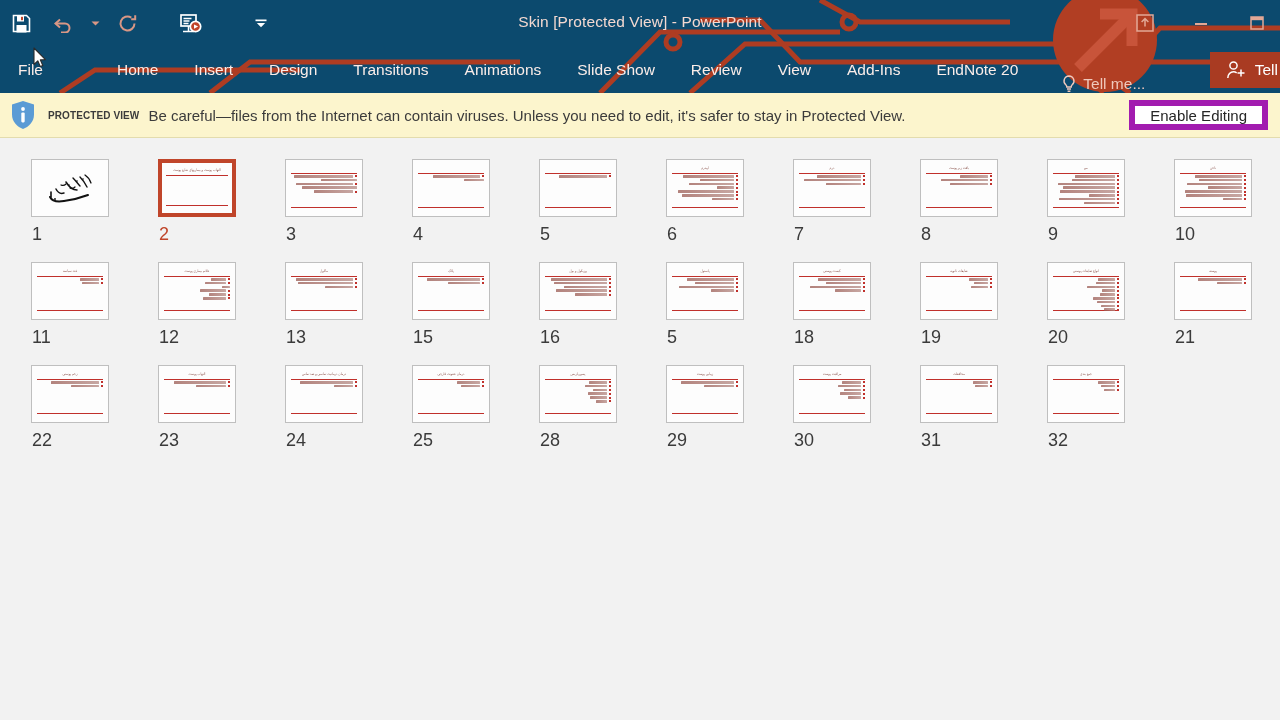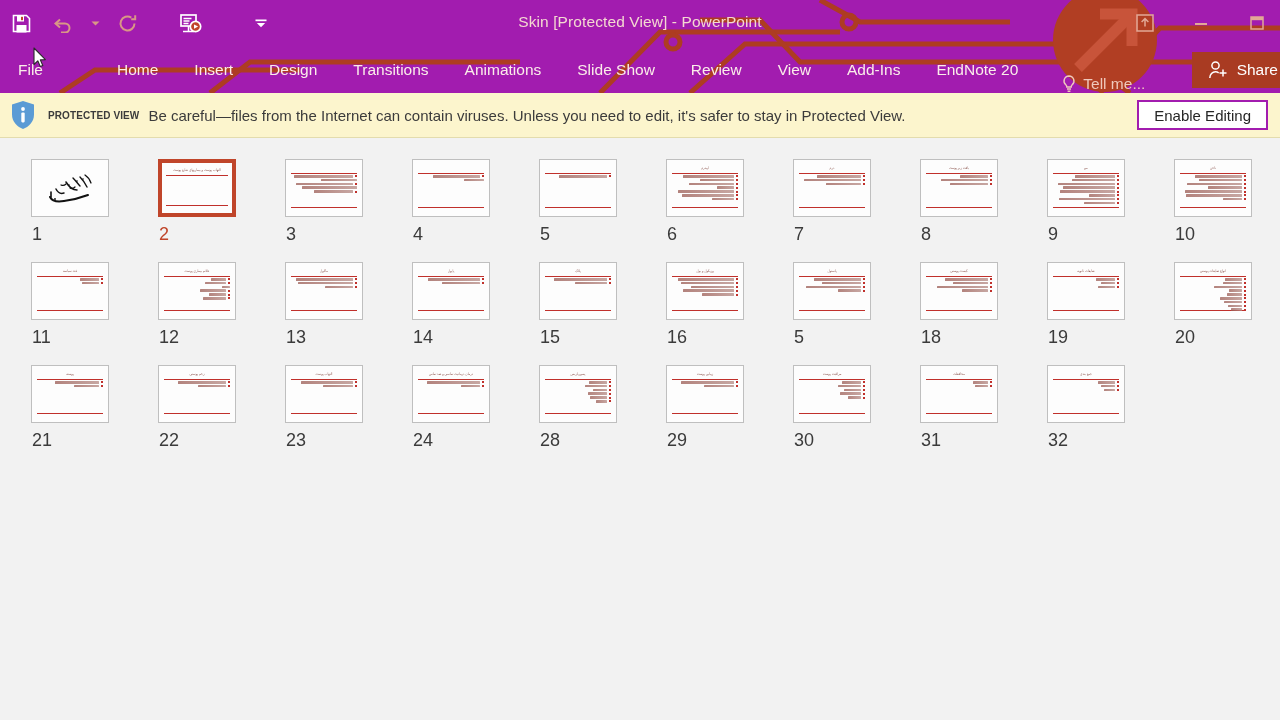--- a/index.html
+++ b/index.html
@@ -12,21 +12,21 @@
 
   
   .app {
     width: 1280px; height: 720px;
     position: relative;
     display: flex; flex-direction: column;
   }
   .ribbon-bar {
     position: relative;
     height: 93px;
-    background: #a21caf;
+    background: #0c4a6e;
     flex: 0 0 93px;
     overflow: hidden;
   }
   .ribbon-deco {
     position: absolute; inset: 0;
     pointer-events: none;
     opacity: 1;
   }
   .qat {
     position: absolute; left: 0; top: 0;
@@ -121,21 +121,21 @@
              display:flex; align-items:center; justify-content:center; }
   .pv-strong {
     font-size: 10px; font-weight: bold; color: #3B3B3B;
     letter-spacing: .1px; white-space: nowrap;
   }
   .pv-msg {
     font-size: 15px; color: #3B3B3B; margin-left: 9px; white-space: nowrap;
   }
   .pv-enable {
     margin-left: auto;
-    border: 2px solid #a21caf;
+    border: 6px solid #a21caf;
     background: #FFFFFF;
     color: #262626;
     font-size: 15px;
     height: 30px;
     padding: 0 15px;
     display: flex; align-items: center;
     font-family: "Liberation Sans", sans-serif;
   }
 
   
@@ -361,21 +361,21 @@
         </svg>
         <span>Tell me...</span>
       </div>
 
       <div class="share-btn">
         <svg width="20" height="20" viewBox="0 0 20 20" aria-hidden="true">
           <circle cx="7.5" cy="5.5" r="3.6" fill="none" stroke="#fff" stroke-width="1.5"></circle>
           <path d="M1.8 18 c0-3.6 2.6-6.2 5.7-6.2 c1.2 0 2.3.4 3.2 1" fill="none" stroke="#fff" stroke-width="1.5"></path>
           <path d="M15 9.5 v7 M11.5 13 h7" stroke="#fff" stroke-width="1.5"></path>
         </svg>
-        <span>Share</span>
+        <span>Tell</span>
       </div>
     </div>
 
     <svg class="cursor-arrow" width="14" height="21" viewBox="0 0 14 21" aria-hidden="true">
       <path d="M1 1 L1 17.5 L4.8 13.8 L7.3 19.6 L9.8 18.5 L7.3 12.9 L12.4 12.6 Z" fill="#fff" stroke="#2b2b2b" stroke-width="1.1" stroke-linejoin="round"></path>
     </svg>
   </div>
 
   <div class="pv-bar">
     <span class="pv-icon">
@@ -758,317 +758,317 @@
                 </div>
               </div>
             </div>
           </div>
           <div class="slide-num">13</div>
         </div>
         <div class="cell">
           <div class="thumb-wrap">
             <div class="thumb">
               <div class="s-title">
-                <div class="s-title-text" dir="rtl">پاپول</div>
+                <div class="s-title-text" dir="rtl">پلاک</div>
+              </div>
+              <div class="s-rule-top"></div>
+              <div class="s-rule-bottom"></div>
+              <div class="s-body">
+                <div class="s-line">
+                  <span class="s-bullet"></span>
+                  <span class="s-text" style="width: 82%;"></span>
+                </div>
+                <div class="s-line">
+                  <span class="s-bullet"></span>
+                  <span class="s-text" style="width: 50%;"></span>
+                </div>
+              </div>
+            </div>
+          </div>
+          <div class="slide-num">15</div>
+        </div>
+        <div class="cell">
+          <div class="thumb-wrap">
+            <div class="thumb">
+              <div class="s-title">
+                <div class="s-title-text" dir="rtl">وزیکول و بول</div>
+              </div>
+              <div class="s-rule-top"></div>
+              <div class="s-rule-bottom"></div>
+              <div class="s-body">
+                <div class="s-line">
+                  <span class="s-bullet"></span>
+                  <span class="s-text" style="width: 86%;"></span>
+                </div>
+                <div class="s-line">
+                  <span class="s-bullet"></span>
+                  <span class="s-text" style="width: 82%;"></span>
+                </div>
+                <div class="s-line">
+                  <span class="s-bullet"></span>
+                  <span class="s-text" style="width: 66%;"></span>
+                </div>
+                <div class="s-line">
+                  <span class="s-bullet"></span>
+                  <span class="s-text" style="width: 78%;"></span>
+                </div>
+                <div class="s-line">
+                  <span class="s-bullet"></span>
+                  <span class="s-text" style="width: 50%;"></span>
+                </div>
+              </div>
+            </div>
+          </div>
+          <div class="slide-num">16</div>
+        </div>
+        <div class="cell">
+          <div class="thumb-wrap">
+            <div class="thumb">
+              <div class="s-title">
+                <div class="s-title-text" dir="rtl">پاستول</div>
+              </div>
+              <div class="s-rule-top"></div>
+              <div class="s-rule-bottom"></div>
+              <div class="s-body">
+                <div class="s-line">
+                  <span class="s-bullet"></span>
+                  <span class="s-text" style="width: 72%;"></span>
+                </div>
+                <div class="s-line">
+                  <span class="s-bullet"></span>
+                  <span class="s-text" style="width: 60%;"></span>
+                </div>
+                <div class="s-line">
+                  <span class="s-bullet"></span>
+                  <span class="s-text" style="width: 84%;"></span>
+                </div>
+                <div class="s-line">
+                  <span class="s-bullet"></span>
+                  <span class="s-text" style="width: 36%;"></span>
+                </div>
+              </div>
+            </div>
+          </div>
+          <div class="slide-num">5</div>
+        </div>
+        <div class="cell">
+          <div class="thumb-wrap">
+            <div class="thumb">
+              <div class="s-title">
+                <div class="s-title-text" dir="rtl">کیست پوستی</div>
+              </div>
+              <div class="s-rule-top"></div>
+              <div class="s-rule-bottom"></div>
+              <div class="s-body">
+                <div class="s-line">
+                  <span class="s-bullet"></span>
+                  <span class="s-text" style="width: 66%;"></span>
+                </div>
+                <div class="s-line">
+                  <span class="s-bullet"></span>
+                  <span class="s-text" style="width: 54%;"></span>
+                </div>
+                <div class="s-line">
+                  <span class="s-bullet"></span>
+                  <span class="s-text" style="width: 78%;"></span>
+                </div>
+                <div class="s-line">
+                  <span class="s-bullet"></span>
+                  <span class="s-text" style="width: 40%;"></span>
+                </div>
+              </div>
+            </div>
+          </div>
+          <div class="slide-num">18</div>
+        </div>
+        <div class="cell">
+          <div class="thumb-wrap">
+            <div class="thumb">
+              <div class="s-title">
+                <div class="s-title-text" dir="rtl">ضایعات ثانویه</div>
+              </div>
+              <div class="s-rule-top"></div>
+              <div class="s-rule-bottom"></div>
+              <div class="s-body">
+                <div class="s-line">
+                  <span class="s-bullet"></span>
+                  <span class="s-text" style="width: 30%;"></span>
+                </div>
+                <div class="s-line">
+                  <span class="s-bullet"></span>
+                  <span class="s-text" style="width: 22%;"></span>
+                </div>
+                <div class="s-line">
+                  <span class="s-bullet"></span>
+                  <span class="s-text" style="width: 26%;"></span>
+                </div>
+              </div>
+            </div>
+          </div>
+          <div class="slide-num">19</div>
+        </div>
+        <div class="cell">
+          <div class="thumb-wrap">
+            <div class="thumb">
+              <div class="s-title">
+                <div class="s-title-text" dir="rtl">انواع ضایعات پوستی</div>
+              </div>
+              <div class="s-rule-top"></div>
+              <div class="s-rule-bottom"></div>
+              <div class="s-body">
+                <div class="s-line">
+                  <span class="s-bullet"></span>
+                  <span class="s-text" style="width: 26%;"></span>
+                </div>
+                <div class="s-line">
+                  <span class="s-bullet"></span>
+                  <span class="s-text" style="width: 30%;"></span>
+                </div>
+                <div class="s-line">
+                  <span class="s-bullet"></span>
+                  <span class="s-text" style="width: 44%;"></span>
+                </div>
+                <div class="s-line">
+                  <span class="s-bullet"></span>
+                  <span class="s-text" style="width: 20%;"></span>
+                </div>
+                <div class="s-line">
+                  <span class="s-bullet"></span>
+                  <span class="s-text" style="width: 24%;"></span>
+                </div>
+                <div class="s-line">
+                  <span class="s-bullet"></span>
+                  <span class="s-text" style="width: 34%;"></span>
+                </div>
+                <div class="s-line">
+                  <span class="s-bullet"></span>
+                  <span class="s-text" style="width: 28%;"></span>
+                </div>
+                <div class="s-line">
+                  <span class="s-bullet"></span>
+                  <span class="s-text" style="width: 22%;"></span>
+                </div>
+                <div class="s-line">
+                  <span class="s-bullet"></span>
+                  <span class="s-text" style="width: 18%;"></span>
+                </div>
+              </div>
+            </div>
+          </div>
+          <div class="slide-num">20</div>
+        </div>
+        <div class="cell">
+          <div class="thumb-wrap">
+            <div class="thumb">
+              <div class="s-title">
+                <div class="s-title-text" dir="rtl">پوسته</div>
+              </div>
+              <div class="s-rule-top"></div>
+              <div class="s-rule-bottom"></div>
+              <div class="s-body">
+                <div class="s-line">
+                  <span class="s-bullet"></span>
+                  <span class="s-text" style="width: 68%;"></span>
+                </div>
+                <div class="s-line">
+                  <span class="s-bullet"></span>
+                  <span class="s-text" style="width: 38%;"></span>
+                </div>
+              </div>
+            </div>
+          </div>
+          <div class="slide-num">21</div>
+        </div>
+        <div class="cell">
+          <div class="thumb-wrap">
+            <div class="thumb">
+              <div class="s-title">
+                <div class="s-title-text" dir="rtl">زخم پوستی</div>
+              </div>
+              <div class="s-rule-top"></div>
+              <div class="s-rule-bottom"></div>
+              <div class="s-body">
+                <div class="s-line">
+                  <span class="s-bullet"></span>
+                  <span class="s-text" style="width: 74%;"></span>
+                </div>
+                <div class="s-line">
+                  <span class="s-bullet"></span>
+                  <span class="s-text" style="width: 44%;"></span>
+                </div>
+              </div>
+            </div>
+          </div>
+          <div class="slide-num">22</div>
+        </div>
+        <div class="cell">
+          <div class="thumb-wrap">
+            <div class="thumb">
+              <div class="s-title">
+                <div class="s-title-text" dir="rtl">التهاب پوست</div>
               </div>
               <div class="s-rule-top"></div>
               <div class="s-rule-bottom"></div>
               <div class="s-body">
                 <div class="s-line">
                   <span class="s-bullet"></span>
                   <span class="s-text" style="width: 80%;"></span>
                 </div>
                 <div class="s-line">
                   <span class="s-bullet"></span>
-                  <span class="s-text" style="width: 58%;"></span>
-                </div>
-              </div>
-            </div>
-          </div>
-          <div class="slide-num">14</div>
-        </div>
-        <div class="cell">
-          <div class="thumb-wrap">
-            <div class="thumb">
-              <div class="s-title">
-                <div class="s-title-text" dir="rtl">پلاک</div>
+                  <span class="s-text" style="width: 46%;"></span>
+                </div>
+              </div>
+            </div>
+          </div>
+          <div class="slide-num">23</div>
+        </div>
+        <div class="cell">
+          <div class="thumb-wrap">
+            <div class="thumb">
+              <div class="s-title">
+                <div class="s-title-text" dir="rtl">درمان درماتیت تماسی و ضد تماس</div>
               </div>
               <div class="s-rule-top"></div>
               <div class="s-rule-bottom"></div>
               <div class="s-body">
                 <div class="s-line">
                   <span class="s-bullet"></span>
                   <span class="s-text" style="width: 82%;"></span>
                 </div>
                 <div class="s-line">
                   <span class="s-bullet"></span>
-                  <span class="s-text" style="width: 50%;"></span>
-                </div>
-              </div>
-            </div>
-          </div>
-          <div class="slide-num">15</div>
-        </div>
-        <div class="cell">
-          <div class="thumb-wrap">
-            <div class="thumb">
-              <div class="s-title">
-                <div class="s-title-text" dir="rtl">وزیکول و بول</div>
-              </div>
-              <div class="s-rule-top"></div>
-              <div class="s-rule-bottom"></div>
-              <div class="s-body">
-                <div class="s-line">
-                  <span class="s-bullet"></span>
-                  <span class="s-text" style="width: 86%;"></span>
-                </div>
-                <div class="s-line">
-                  <span class="s-bullet"></span>
-                  <span class="s-text" style="width: 82%;"></span>
-                </div>
-                <div class="s-line">
-                  <span class="s-bullet"></span>
-                  <span class="s-text" style="width: 66%;"></span>
-                </div>
-                <div class="s-line">
-                  <span class="s-bullet"></span>
-                  <span class="s-text" style="width: 78%;"></span>
-                </div>
-                <div class="s-line">
-                  <span class="s-bullet"></span>
-                  <span class="s-text" style="width: 50%;"></span>
-                </div>
-              </div>
-            </div>
-          </div>
-          <div class="slide-num">16</div>
-        </div>
-        <div class="cell">
-          <div class="thumb-wrap">
-            <div class="thumb">
-              <div class="s-title">
-                <div class="s-title-text" dir="rtl">پاستول</div>
-              </div>
-              <div class="s-rule-top"></div>
-              <div class="s-rule-bottom"></div>
-              <div class="s-body">
-                <div class="s-line">
-                  <span class="s-bullet"></span>
-                  <span class="s-text" style="width: 72%;"></span>
-                </div>
-                <div class="s-line">
-                  <span class="s-bullet"></span>
-                  <span class="s-text" style="width: 60%;"></span>
-                </div>
-                <div class="s-line">
-                  <span class="s-bullet"></span>
-                  <span class="s-text" style="width: 84%;"></span>
-                </div>
+                  <span class="s-text" style="width: 30%;"></span>
+                </div>
+              </div>
+            </div>
+          </div>
+          <div class="slide-num">24</div>
+        </div>
+        <div class="cell">
+          <div class="thumb-wrap">
+            <div class="thumb">
+              <div class="s-title">
+                <div class="s-title-text" dir="rtl">درمان عفونت قارچی</div>
+              </div>
+              <div class="s-rule-top"></div>
+              <div class="s-rule-bottom"></div>
+              <div class="s-body">
                 <div class="s-line">
                   <span class="s-bullet"></span>
                   <span class="s-text" style="width: 36%;"></span>
                 </div>
-              </div>
-            </div>
-          </div>
-          <div class="slide-num">5</div>
-        </div>
-        <div class="cell">
-          <div class="thumb-wrap">
-            <div class="thumb">
-              <div class="s-title">
-                <div class="s-title-text" dir="rtl">کیست پوستی</div>
-              </div>
-              <div class="s-rule-top"></div>
-              <div class="s-rule-bottom"></div>
-              <div class="s-body">
-                <div class="s-line">
-                  <span class="s-bullet"></span>
-                  <span class="s-text" style="width: 66%;"></span>
-                </div>
-                <div class="s-line">
-                  <span class="s-bullet"></span>
-                  <span class="s-text" style="width: 54%;"></span>
-                </div>
-                <div class="s-line">
-                  <span class="s-bullet"></span>
-                  <span class="s-text" style="width: 78%;"></span>
-                </div>
-                <div class="s-line">
-                  <span class="s-bullet"></span>
-                  <span class="s-text" style="width: 40%;"></span>
-                </div>
-              </div>
-            </div>
-          </div>
-          <div class="slide-num">18</div>
-        </div>
-        <div class="cell">
-          <div class="thumb-wrap">
-            <div class="thumb">
-              <div class="s-title">
-                <div class="s-title-text" dir="rtl">ضایعات ثانویه</div>
-              </div>
-              <div class="s-rule-top"></div>
-              <div class="s-rule-bottom"></div>
-              <div class="s-body">
                 <div class="s-line">
                   <span class="s-bullet"></span>
                   <span class="s-text" style="width: 30%;"></span>
                 </div>
-                <div class="s-line">
-                  <span class="s-bullet"></span>
-                  <span class="s-text" style="width: 22%;"></span>
-                </div>
-                <div class="s-line">
-                  <span class="s-bullet"></span>
-                  <span class="s-text" style="width: 26%;"></span>
-                </div>
-              </div>
-            </div>
-          </div>
-          <div class="slide-num">19</div>
-        </div>
-        <div class="cell">
-          <div class="thumb-wrap">
-            <div class="thumb">
-              <div class="s-title">
-                <div class="s-title-text" dir="rtl">انواع ضایعات پوستی</div>
-              </div>
-              <div class="s-rule-top"></div>
-              <div class="s-rule-bottom"></div>
-              <div class="s-body">
-                <div class="s-line">
-                  <span class="s-bullet"></span>
-                  <span class="s-text" style="width: 26%;"></span>
-                </div>
-                <div class="s-line">
-                  <span class="s-bullet"></span>
-                  <span class="s-text" style="width: 30%;"></span>
-                </div>
-                <div class="s-line">
-                  <span class="s-bullet"></span>
-                  <span class="s-text" style="width: 44%;"></span>
-                </div>
-                <div class="s-line">
-                  <span class="s-bullet"></span>
-                  <span class="s-text" style="width: 20%;"></span>
-                </div>
-                <div class="s-line">
-                  <span class="s-bullet"></span>
-                  <span class="s-text" style="width: 24%;"></span>
-                </div>
-                <div class="s-line">
-                  <span class="s-bullet"></span>
-                  <span class="s-text" style="width: 34%;"></span>
-                </div>
-                <div class="s-line">
-                  <span class="s-bullet"></span>
-                  <span class="s-text" style="width: 28%;"></span>
-                </div>
-                <div class="s-line">
-                  <span class="s-bullet"></span>
-                  <span class="s-text" style="width: 22%;"></span>
-                </div>
-                <div class="s-line">
-                  <span class="s-bullet"></span>
-                  <span class="s-text" style="width: 18%;"></span>
-                </div>
-              </div>
-            </div>
-          </div>
-          <div class="slide-num">20</div>
-        </div>
-        <div class="cell">
-          <div class="thumb-wrap">
-            <div class="thumb">
-              <div class="s-title">
-                <div class="s-title-text" dir="rtl">پوسته</div>
-              </div>
-              <div class="s-rule-top"></div>
-              <div class="s-rule-bottom"></div>
-              <div class="s-body">
-                <div class="s-line">
-                  <span class="s-bullet"></span>
-                  <span class="s-text" style="width: 68%;"></span>
-                </div>
-                <div class="s-line">
-                  <span class="s-bullet"></span>
-                  <span class="s-text" style="width: 38%;"></span>
-                </div>
-              </div>
-            </div>
-          </div>
-          <div class="slide-num">21</div>
-        </div>
-        <div class="cell">
-          <div class="thumb-wrap">
-            <div class="thumb">
-              <div class="s-title">
-                <div class="s-title-text" dir="rtl">زخم پوستی</div>
-              </div>
-              <div class="s-rule-top"></div>
-              <div class="s-rule-bottom"></div>
-              <div class="s-body">
-                <div class="s-line">
-                  <span class="s-bullet"></span>
-                  <span class="s-text" style="width: 74%;"></span>
-                </div>
-                <div class="s-line">
-                  <span class="s-bullet"></span>
-                  <span class="s-text" style="width: 44%;"></span>
-                </div>
-              </div>
-            </div>
-          </div>
-          <div class="slide-num">22</div>
-        </div>
-        <div class="cell">
-          <div class="thumb-wrap">
-            <div class="thumb">
-              <div class="s-title">
-                <div class="s-title-text" dir="rtl">التهاب پوست</div>
-              </div>
-              <div class="s-rule-top"></div>
-              <div class="s-rule-bottom"></div>
-              <div class="s-body">
-                <div class="s-line">
-                  <span class="s-bullet"></span>
-                  <span class="s-text" style="width: 80%;"></span>
-                </div>
-                <div class="s-line">
-                  <span class="s-bullet"></span>
-                  <span class="s-text" style="width: 46%;"></span>
-                </div>
-              </div>
-            </div>
-          </div>
-          <div class="slide-num">23</div>
-        </div>
-        <div class="cell">
-          <div class="thumb-wrap">
-            <div class="thumb">
-              <div class="s-title">
-                <div class="s-title-text" dir="rtl">درمان درماتیت تماسی و ضد تماس</div>
-              </div>
-              <div class="s-rule-top"></div>
-              <div class="s-rule-bottom"></div>
-              <div class="s-body">
-                <div class="s-line">
-                  <span class="s-bullet"></span>
-                  <span class="s-text" style="width: 82%;"></span>
-                </div>
-                <div class="s-line">
-                  <span class="s-bullet"></span>
-                  <span class="s-text" style="width: 30%;"></span>
-                </div>
-              </div>
-            </div>
-          </div>
-          <div class="slide-num">24</div>
+              </div>
+            </div>
+          </div>
+          <div class="slide-num">25</div>
         </div>
         <div class="cell">
           <div class="thumb-wrap">
             <div class="thumb">
               <div class="s-title">
                 <div class="s-title-text" dir="rtl">پسوریازیس</div>
               </div>
               <div class="s-rule-top"></div>
               <div class="s-rule-bottom"></div>
               <div class="s-body">

